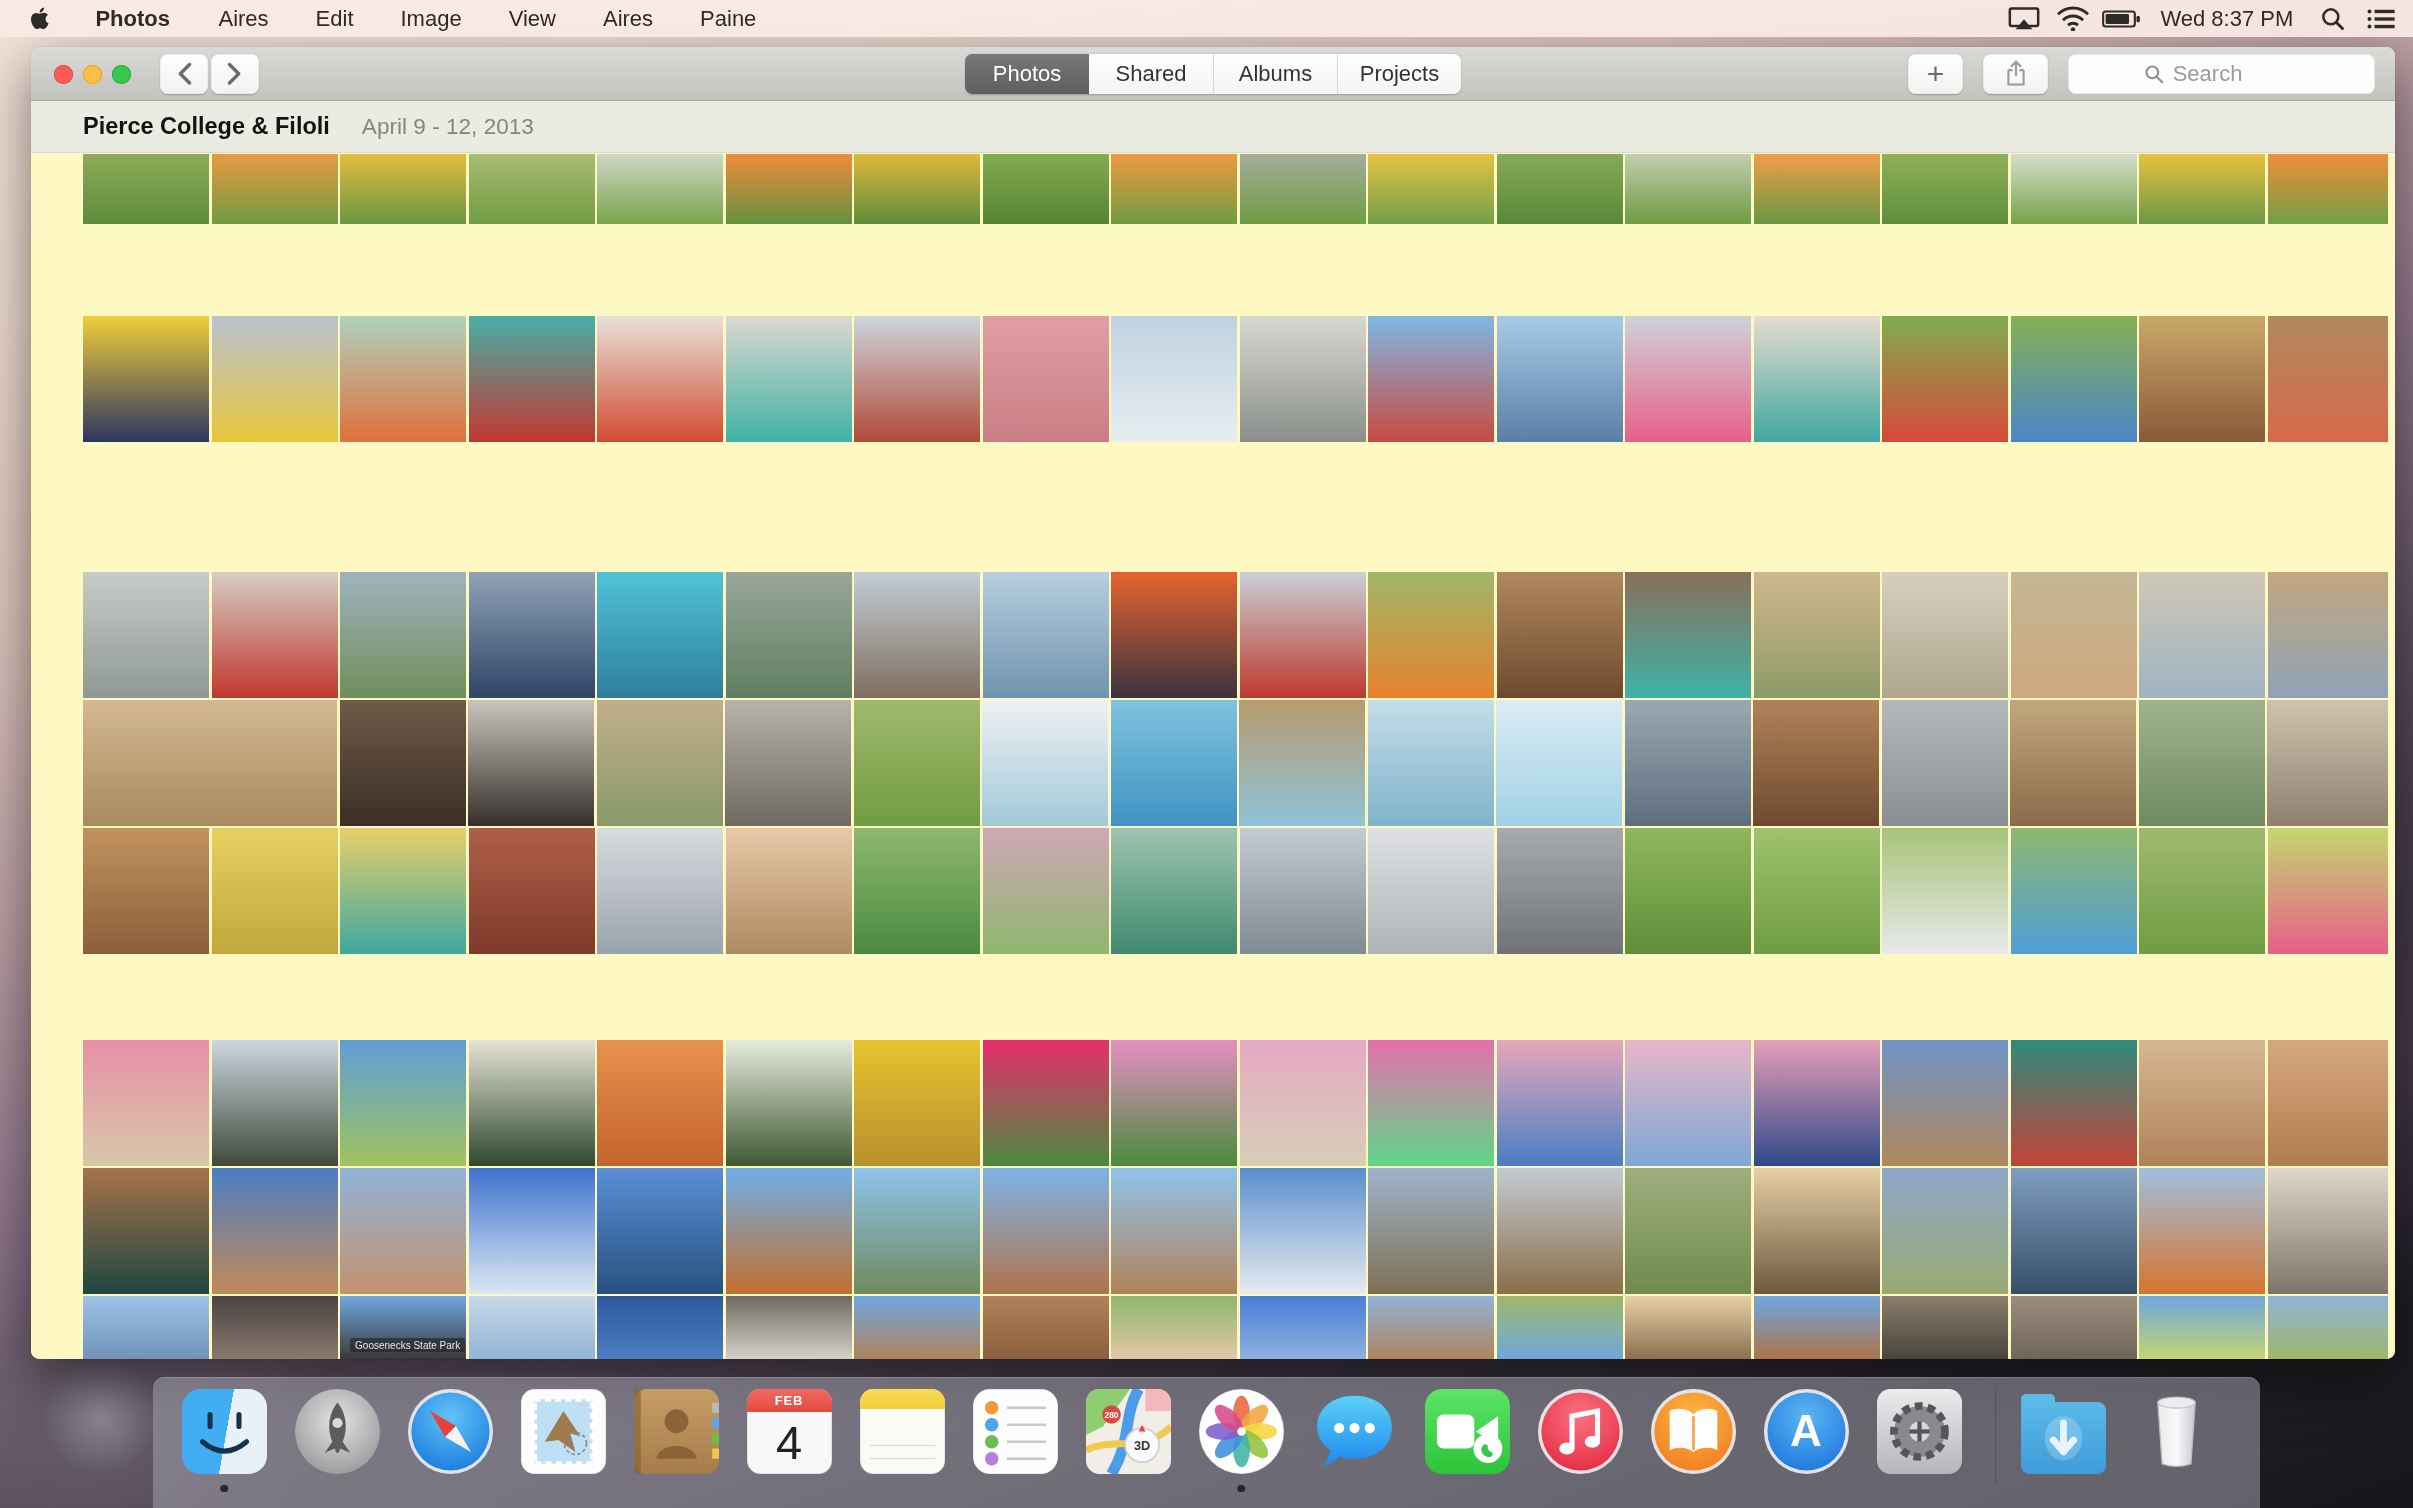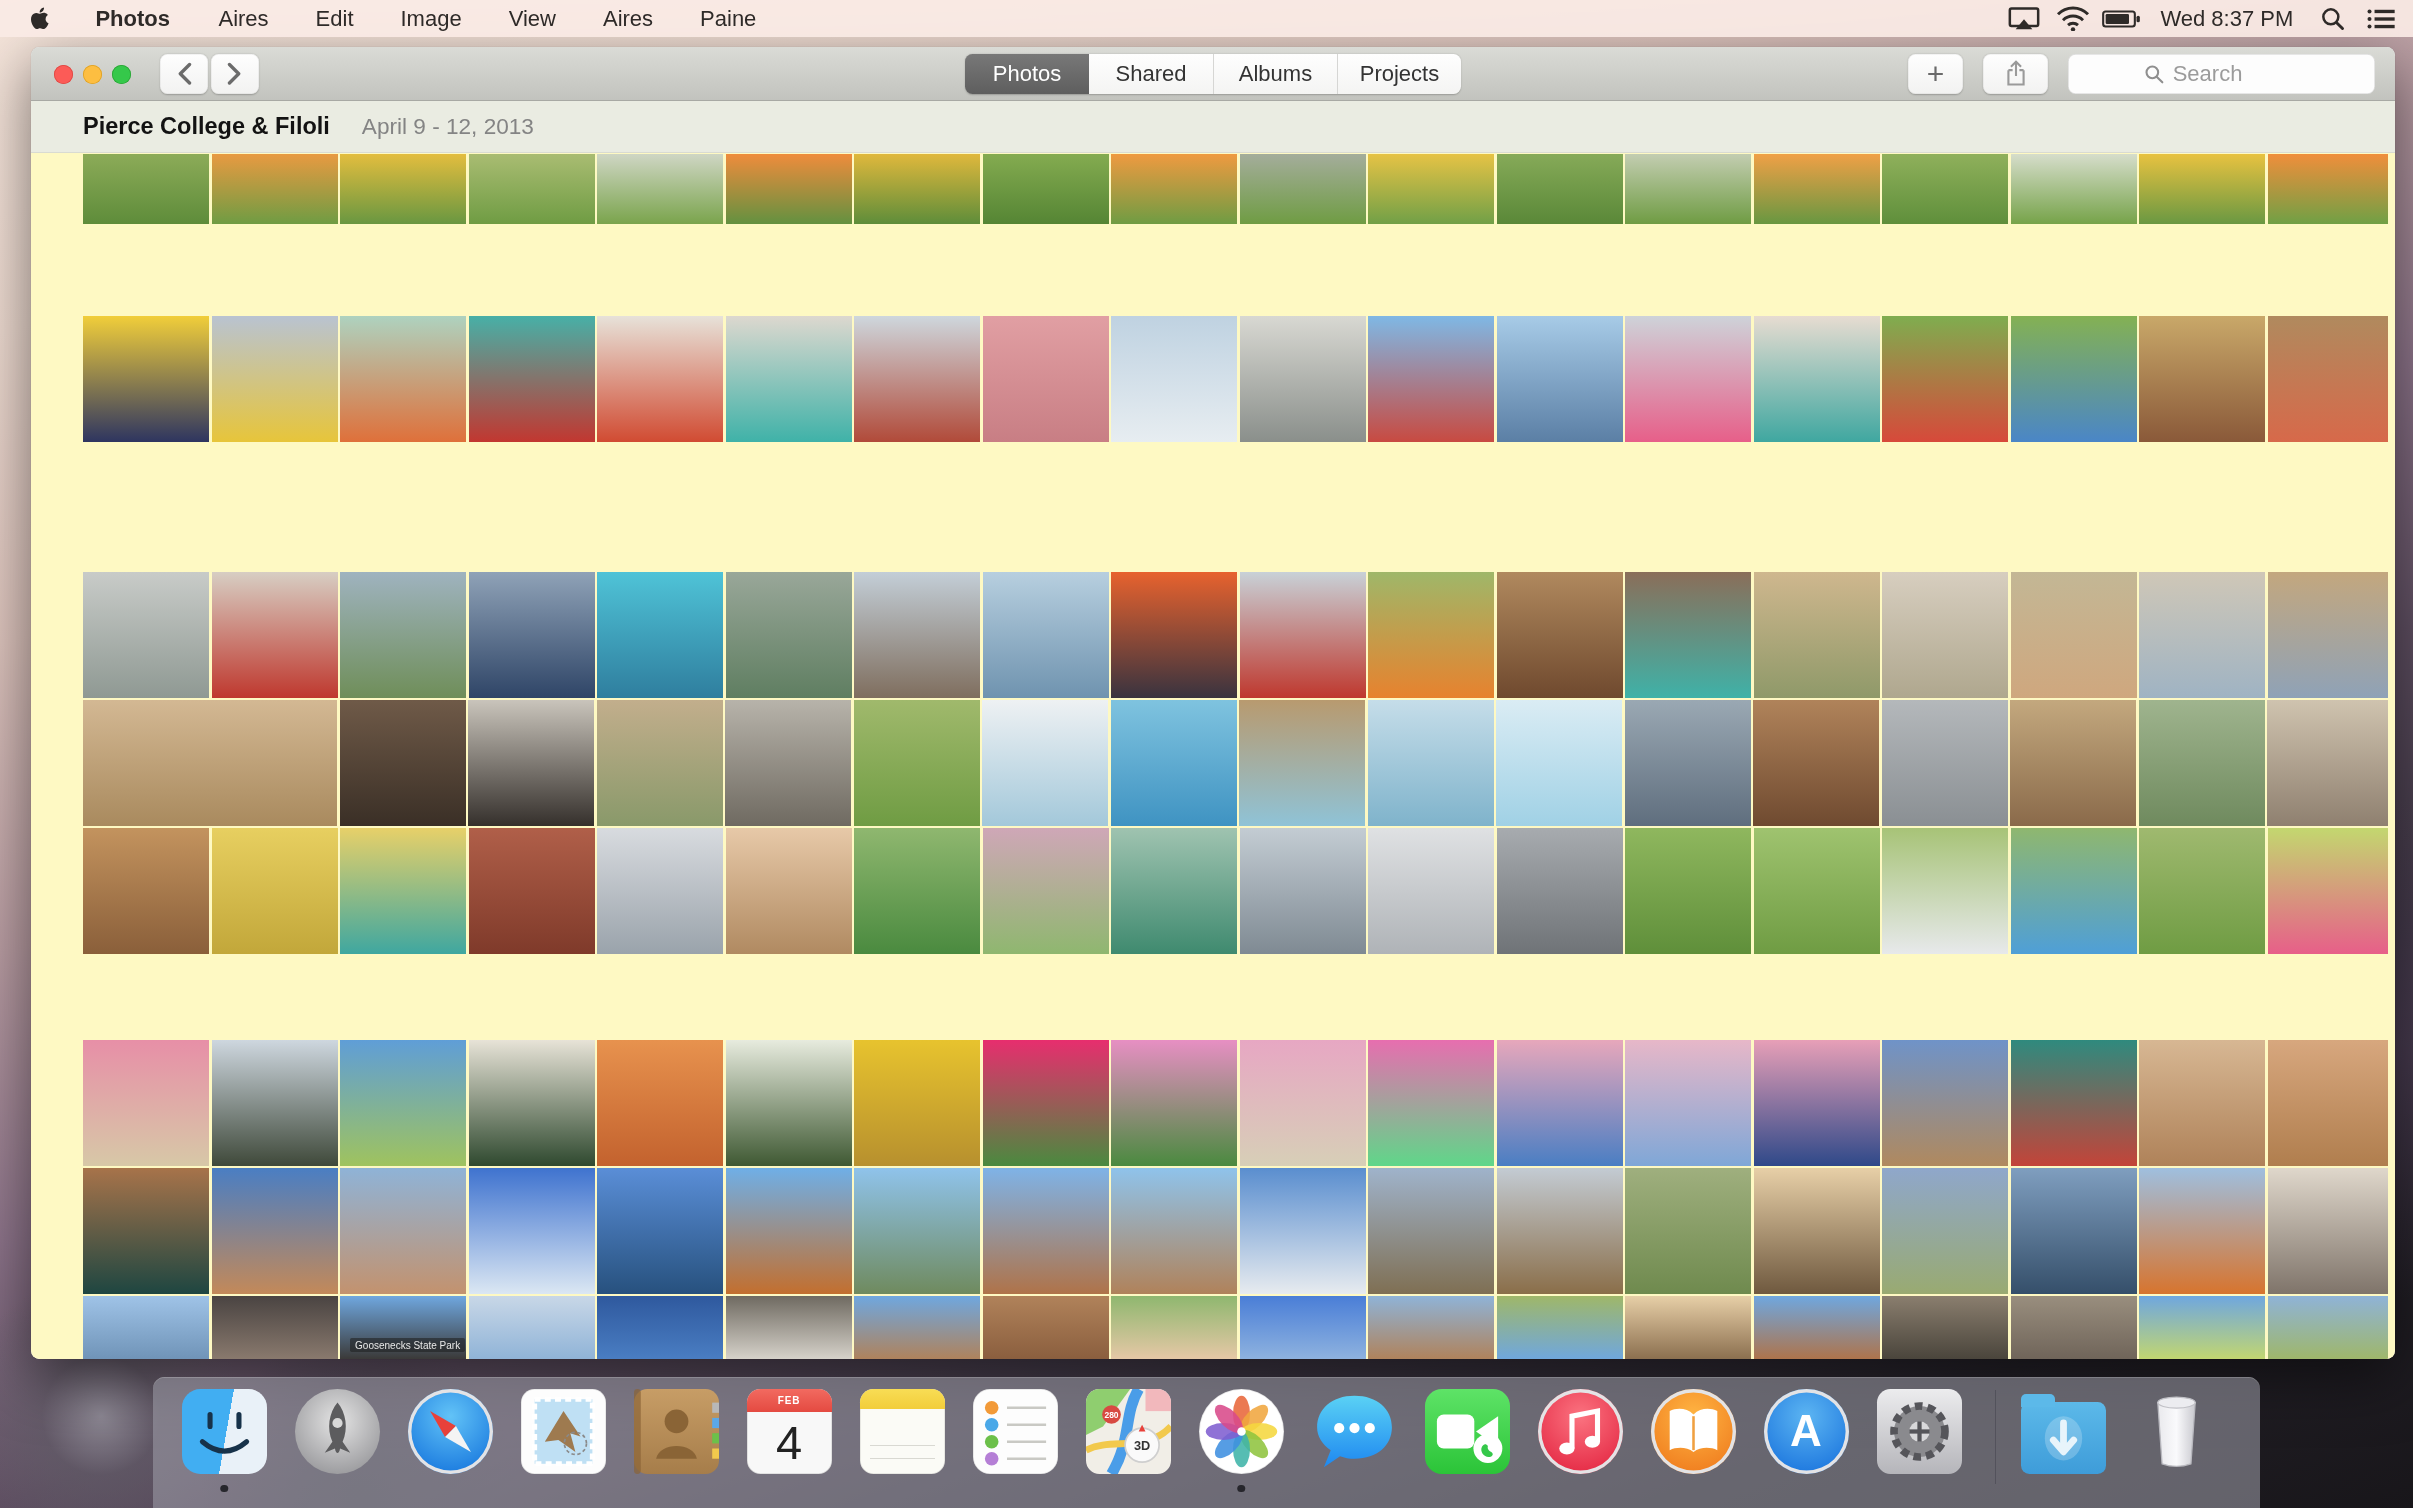--- a/index.html
+++ b/index.html
@@ -104,21 +104,21 @@
   .icon-appstore .icircle { background:radial-gradient(circle at 50% 32%,#5cb5f2,#1f79df 80%); }
   .glyphwhite { position:absolute; inset:0; display:flex; align-items:center; justify-content:center;
     color:#fff; font-weight:bold; }
   
   .icon-mail .ibase { background:#fdfdfd; border-radius:13.4px; box-shadow:inset 0 0 0 0.8px rgba(0,0,0,.1); }
   
   .icon-contacts .ibase { background:linear-gradient(#c79d66,#a67d4a); border-radius:13.4px; }
   
   .icon-calendar .ibase { background:#f8f8f8; border-radius:13.4px; box-shadow:inset 0 0 0 0.8px rgba(0,0,0,.12); }
   .calband { position:absolute; top:0; left:0; right:0; height:23.5px; border-radius:13.4px 13.4px 0 0;
-    background:linear-gradient(#f26a60,#e44a41); color:#fff; font-size:10px; font-weight:bold;
+    background:linear-gradient(#f26a60,#e44a41); color:#fff; font-size:13px; font-weight:bold;
     display:flex; align-items:center; justify-content:center; letter-spacing:0.8px; }
   .calday { position:absolute; top:23.5px; left:0; right:0; bottom:0; display:flex;
     align-items:center; justify-content:center; font-size:47px; color:#222; font-weight:300; }
   
   .icon-notes .ibase { background:#fbfbf6; border-radius:13.4px; box-shadow:inset 0 0 0 0.8px rgba(0,0,0,.1); }
   .noteband { position:absolute; top:0; left:0; right:0; height:20px; border-radius:13.4px 13.4px 0 0;
     background:linear-gradient(#f8dd55,#f2cd3a); }
   .notelines { position:absolute; top:30px; left:10px; right:10px; bottom:8.4px;
     background:repeating-linear-gradient(#fbfbf6 0 12.6px,#d9d9d2 12.6px 13.4px); }
   

